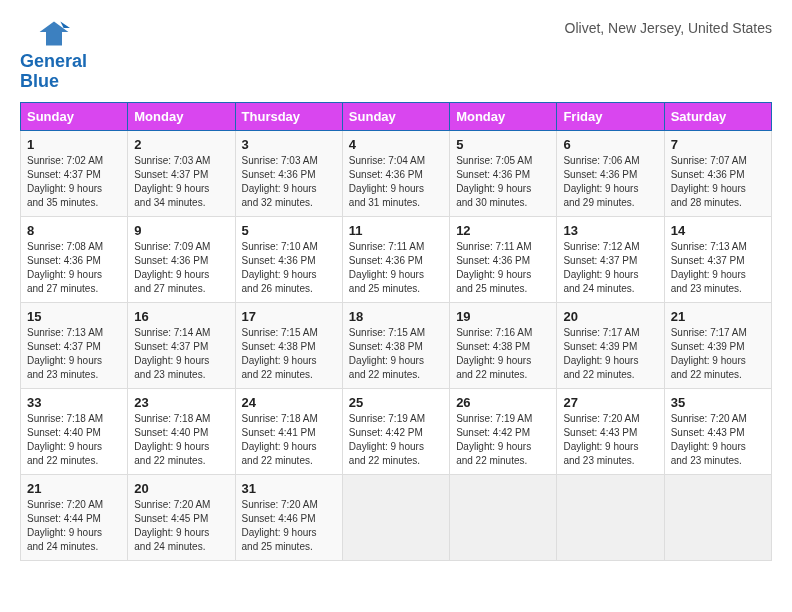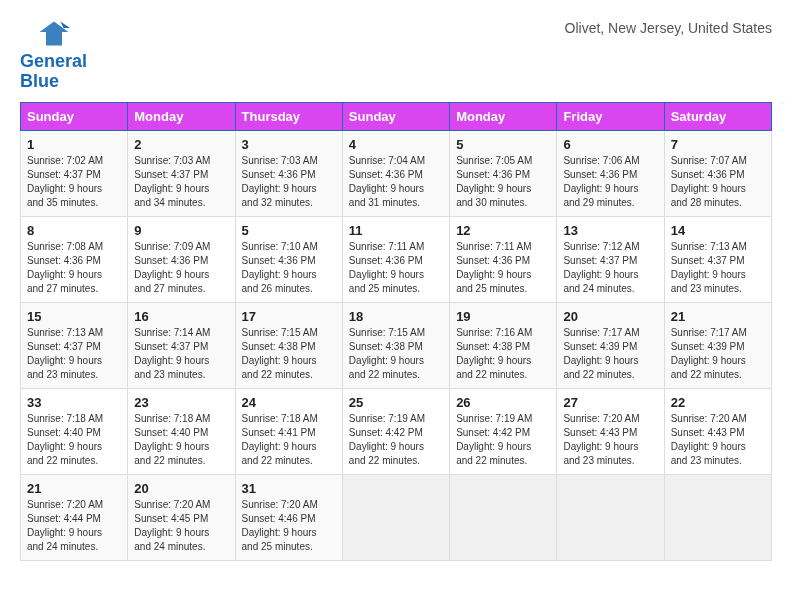--- a/index.html
+++ b/index.html
@@ -236,21 +236,21 @@
         </td>
         <td>
           <span class="day-num">26</span>
           <div class="day-info">Sunrise: 7:19 AM<br>Sunset: 4:42 PM<br>Daylight: 9 hours and 22 minutes.</div>
         </td>
         <td>
           <span class="day-num">27</span>
           <div class="day-info">Sunrise: 7:20 AM<br>Sunset: 4:43 PM<br>Daylight: 9 hours and 23 minutes.</div>
         </td>
         <td>
-          <span class="day-num">22</span>
+          <span class="day-num">35</span>
           <div class="day-info">Sunrise: 7:20 AM<br>Sunset: 4:43 PM<br>Daylight: 9 hours and 23 minutes.</div>
         </td>
       </tr>
       <tr>
         <td>
           <span class="day-num">21</span>
           <div class="day-info">Sunrise: 7:20 AM<br>Sunset: 4:44 PM<br>Daylight: 9 hours and 24 minutes.</div>
         </td>
         <td>
           <span class="day-num">20</span>

